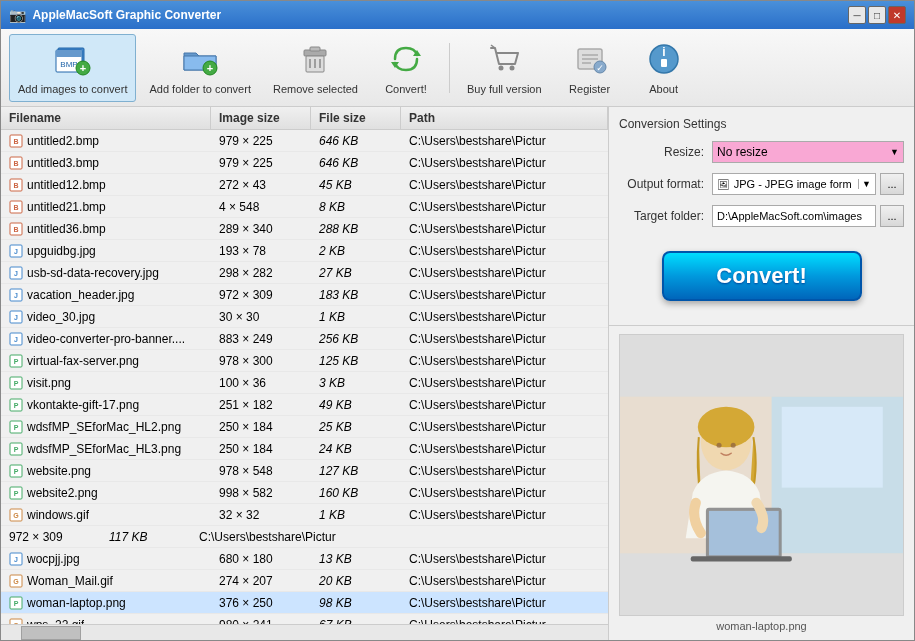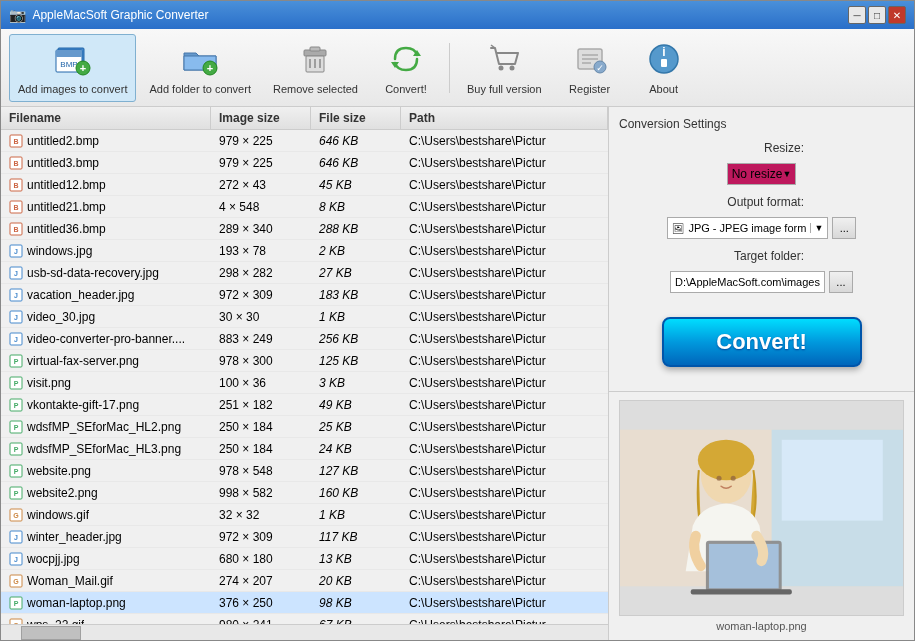--- a/index.html
+++ b/index.html
@@ -29,21 +29,21 @@
       justify-content: space-between;
       flex-shrink: 0;
     }
     .title-bar-left {
       display: flex;
       align-items: center;
       gap: 6px;
     }
     .title-text {
       font-size: 12px;
-      font-weight: normal;
+      font-weight: bold;
     }
     .title-controls {
       display: flex;
       gap: 2px;
     }
     .title-btn {
       width: 18px;
       height: 18px;
       border: 1px solid #666;
       border-radius: 2px;
@@ -206,39 +206,38 @@
       font-weight: normal;
       font-size: 12px;
       margin-bottom: 10px;
       color: #333;
     }
     .setting-row {
       display: flex;
       align-items: center;
       margin-bottom: 10px;
       gap: 8px;
-      flex-direction: column;
     }
     .setting-label {
       font-size: 12px;
       color: #333;
       min-width: 85px;
       text-align: right;
     }
     .setting-control {
       flex: 1;
       display: flex;
       align-items: center;
       gap: 4px;
     }
     .select-box {
       flex: 1;
       height: 22px;
       border: 1px solid #aaa;
-      background: #be185d;
+      background: #f9a8d4;
       font-size: 12px;
       padding: 0 4px;
       display: flex;
       align-items: center;
       justify-content: space-between;
       cursor: pointer;
     }
     .format-select {
       flex: 1;
       height: 22px;
@@ -494,21 +493,21 @@
     <div class="file-cell imgsize">289 × 340</div>
     <div class="file-cell fsize">288 KB</div>
     <div class="file-cell path">C:\Users\bestshare\Pictur</div>
   </div>
           <div class="file-row">
     <div class="file-cell name">
       <svg class="file-icon" width="14" height="14" viewBox="0 0 14 14">
         <rect x="1" y="1" width="12" height="12" rx="1" fill="white" stroke="#4488cc" stroke-width="1"></rect>
         <text x="7" y="10" font-size="7" fill="#4488cc" text-anchor="middle" font-weight="bold">J</text>
       </svg>
-      <span style="overflow:hidden;text-overflow:ellipsis;white-space:nowrap;">windows.jpg</span>
+      <span style="overflow:hidden;text-overflow:ellipsis;white-space:nowrap;">upguidbg.jpg</span>
     </div>
     <div class="file-cell imgsize">193 × 78</div>
     <div class="file-cell fsize">2 KB</div>
     <div class="file-cell path">C:\Users\bestshare\Pictur</div>
   </div>
           <div class="file-row">
     <div class="file-cell name">
       <svg class="file-icon" width="14" height="14" viewBox="0 0 14 14">
         <rect x="1" y="1" width="12" height="12" rx="1" fill="white" stroke="#4488cc" stroke-width="1"></rect>
         <text x="7" y="10" font-size="7" fill="#4488cc" text-anchor="middle" font-weight="bold">J</text>
@@ -645,27 +644,20 @@
         <rect x="1" y="1" width="12" height="12" rx="1" fill="white" stroke="#cc8844" stroke-width="1"></rect>
         <text x="7" y="10" font-size="7" fill="#cc8844" text-anchor="middle" font-weight="bold">G</text>
       </svg>
       <span style="overflow:hidden;text-overflow:ellipsis;white-space:nowrap;">windows.gif</span>
     </div>
     <div class="file-cell imgsize">32 × 32</div>
     <div class="file-cell fsize">1 KB</div>
     <div class="file-cell path">C:\Users\bestshare\Pictur</div>
   </div>
           <div class="file-row">
-    <div class="file-cell name">
-      <svg class="file-icon" width="14" height="14" viewBox="0 0 14 14">
-        <rect x="1" y="1" width="12" height="12" rx="1" fill="white" stroke="#4488cc" stroke-width="1"></rect>
-        <text x="7" y="10" font-size="7" fill="#4488cc" text-anchor="middle" font-weight="bold">J</text>
-      </svg>
-      <span style="overflow:hidden;text-overflow:ellipsis;white-space:nowrap;">winter_header.jpg</span>
-    </div>
     <div class="file-cell imgsize">972 × 309</div>
     <div class="file-cell fsize">117 KB</div>
     <div class="file-cell path">C:\Users\bestshare\Pictur</div>
   </div>
           <div class="file-row">
     <div class="file-cell name">
       <svg class="file-icon" width="14" height="14" viewBox="0 0 14 14">
         <rect x="1" y="1" width="12" height="12" rx="1" fill="white" stroke="#4488cc" stroke-width="1"></rect>
         <text x="7" y="10" font-size="7" fill="#4488cc" text-anchor="middle" font-weight="bold">J</text>
       </svg>

